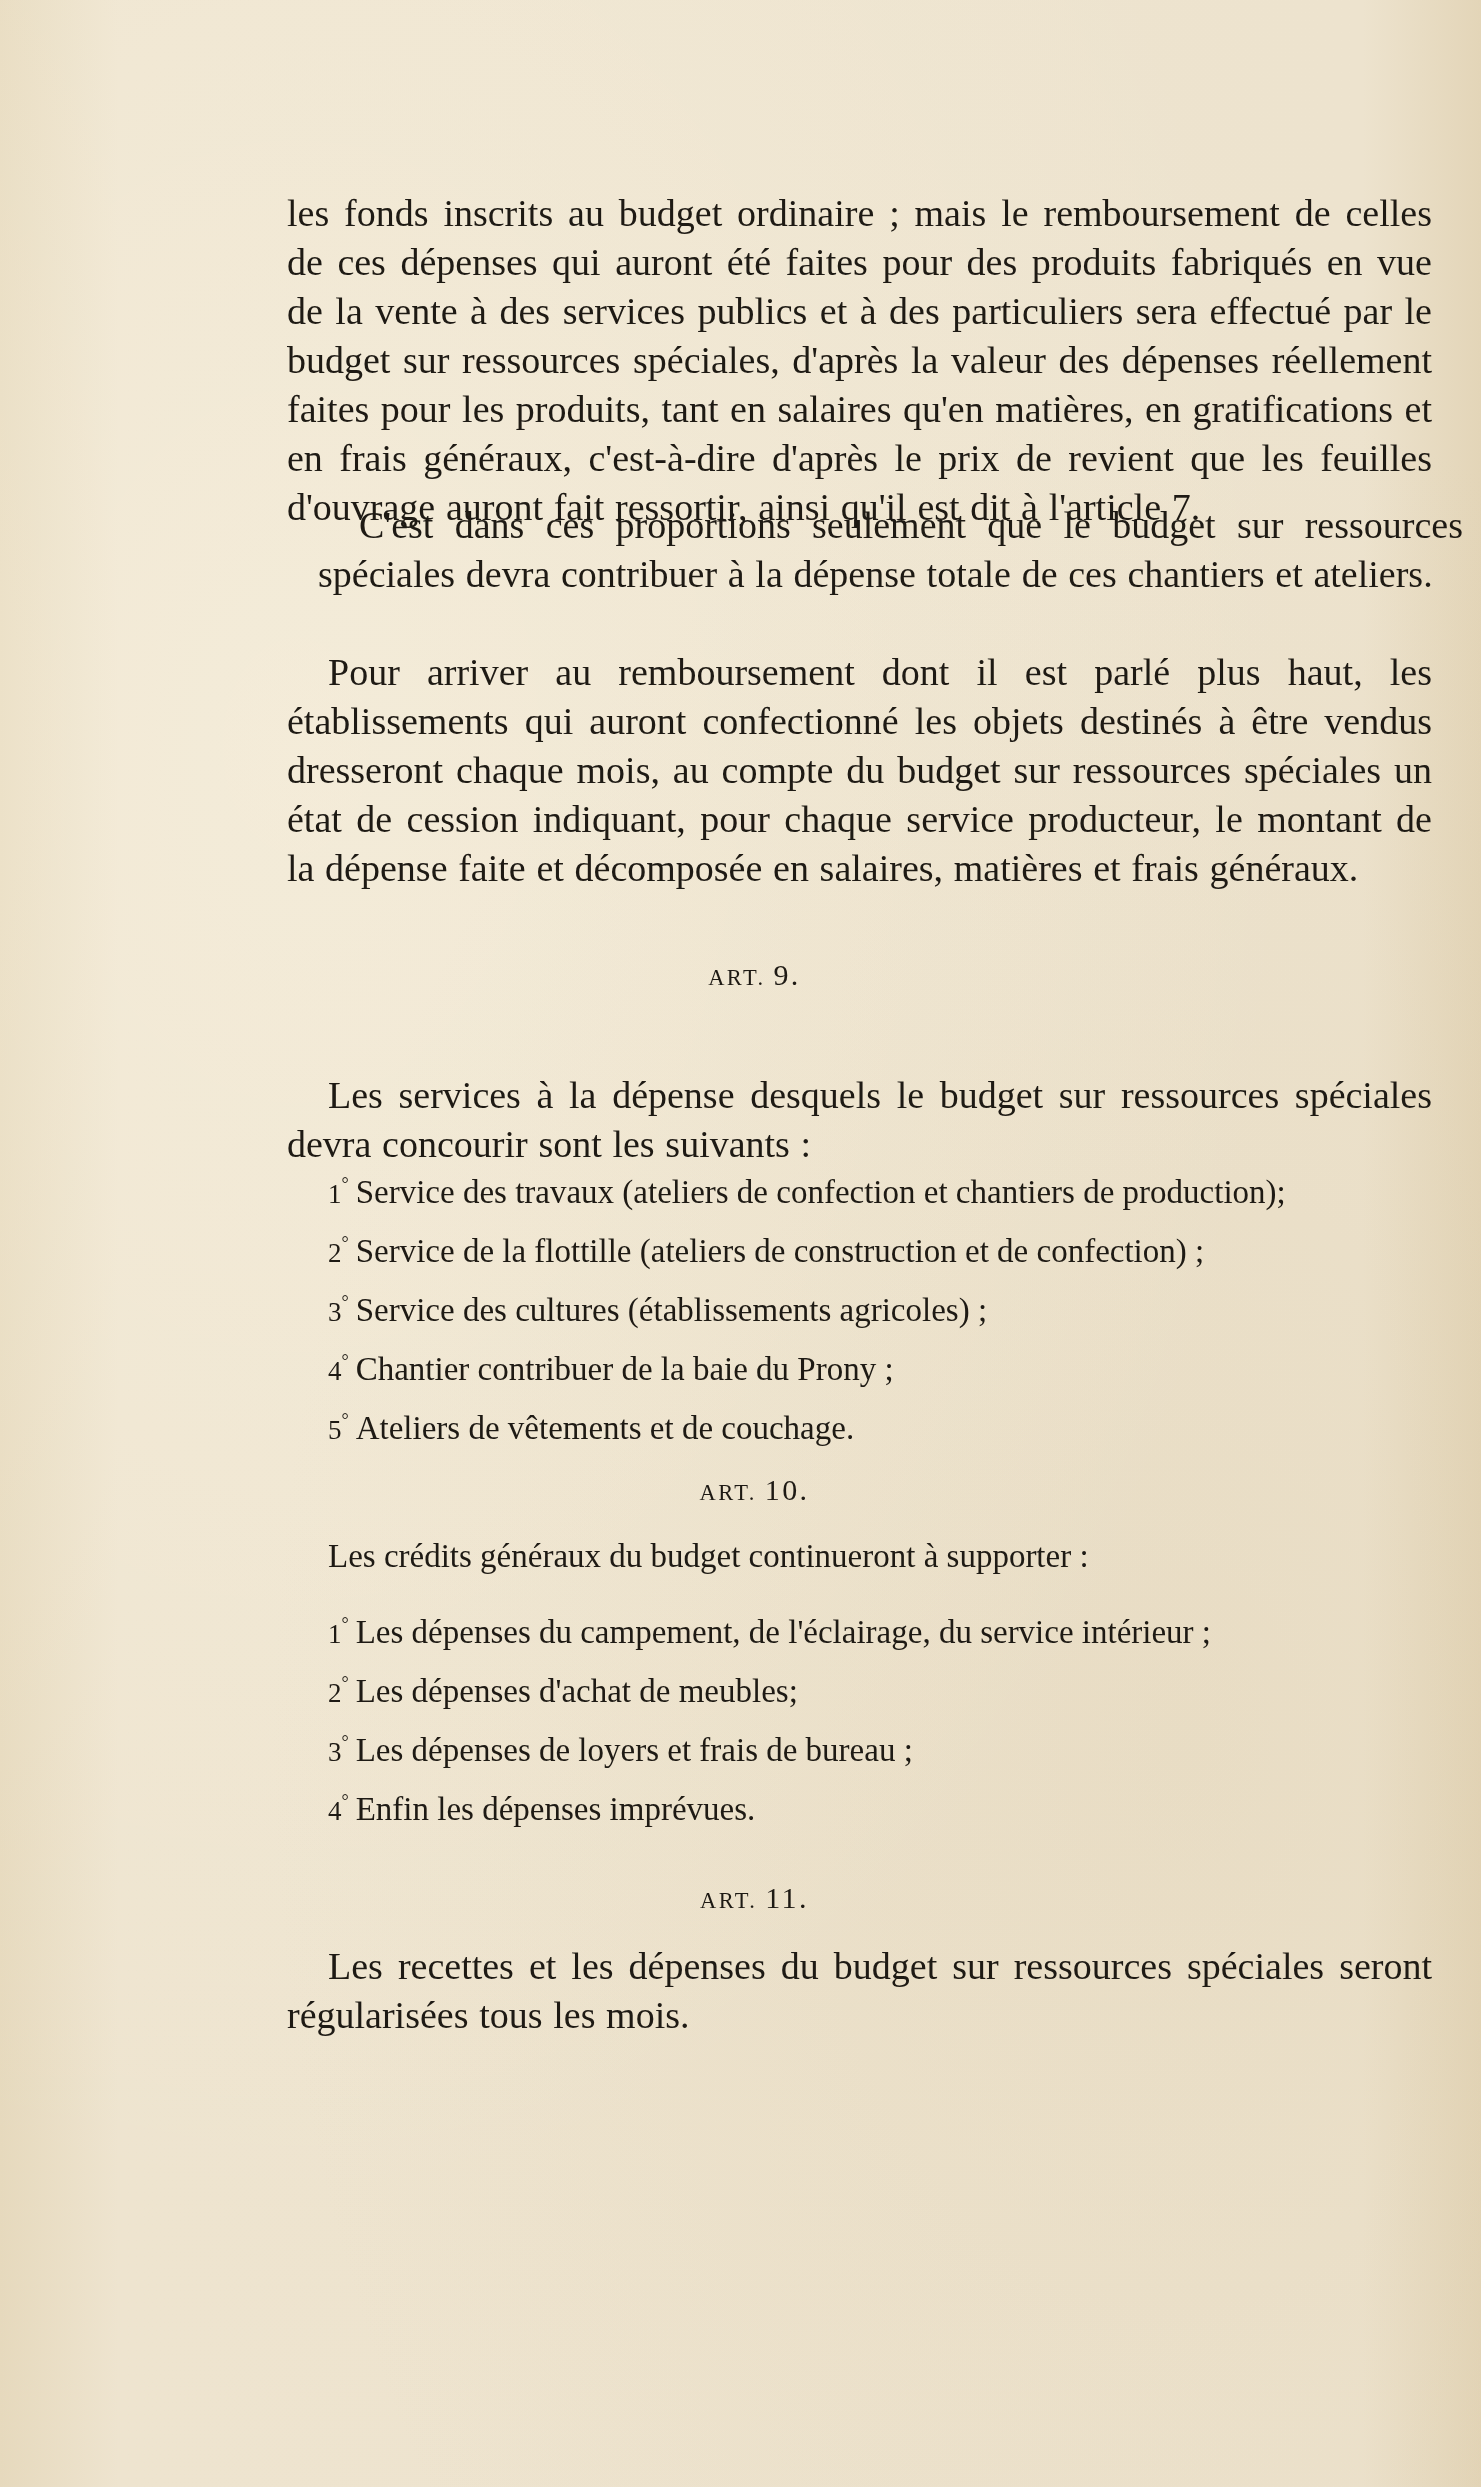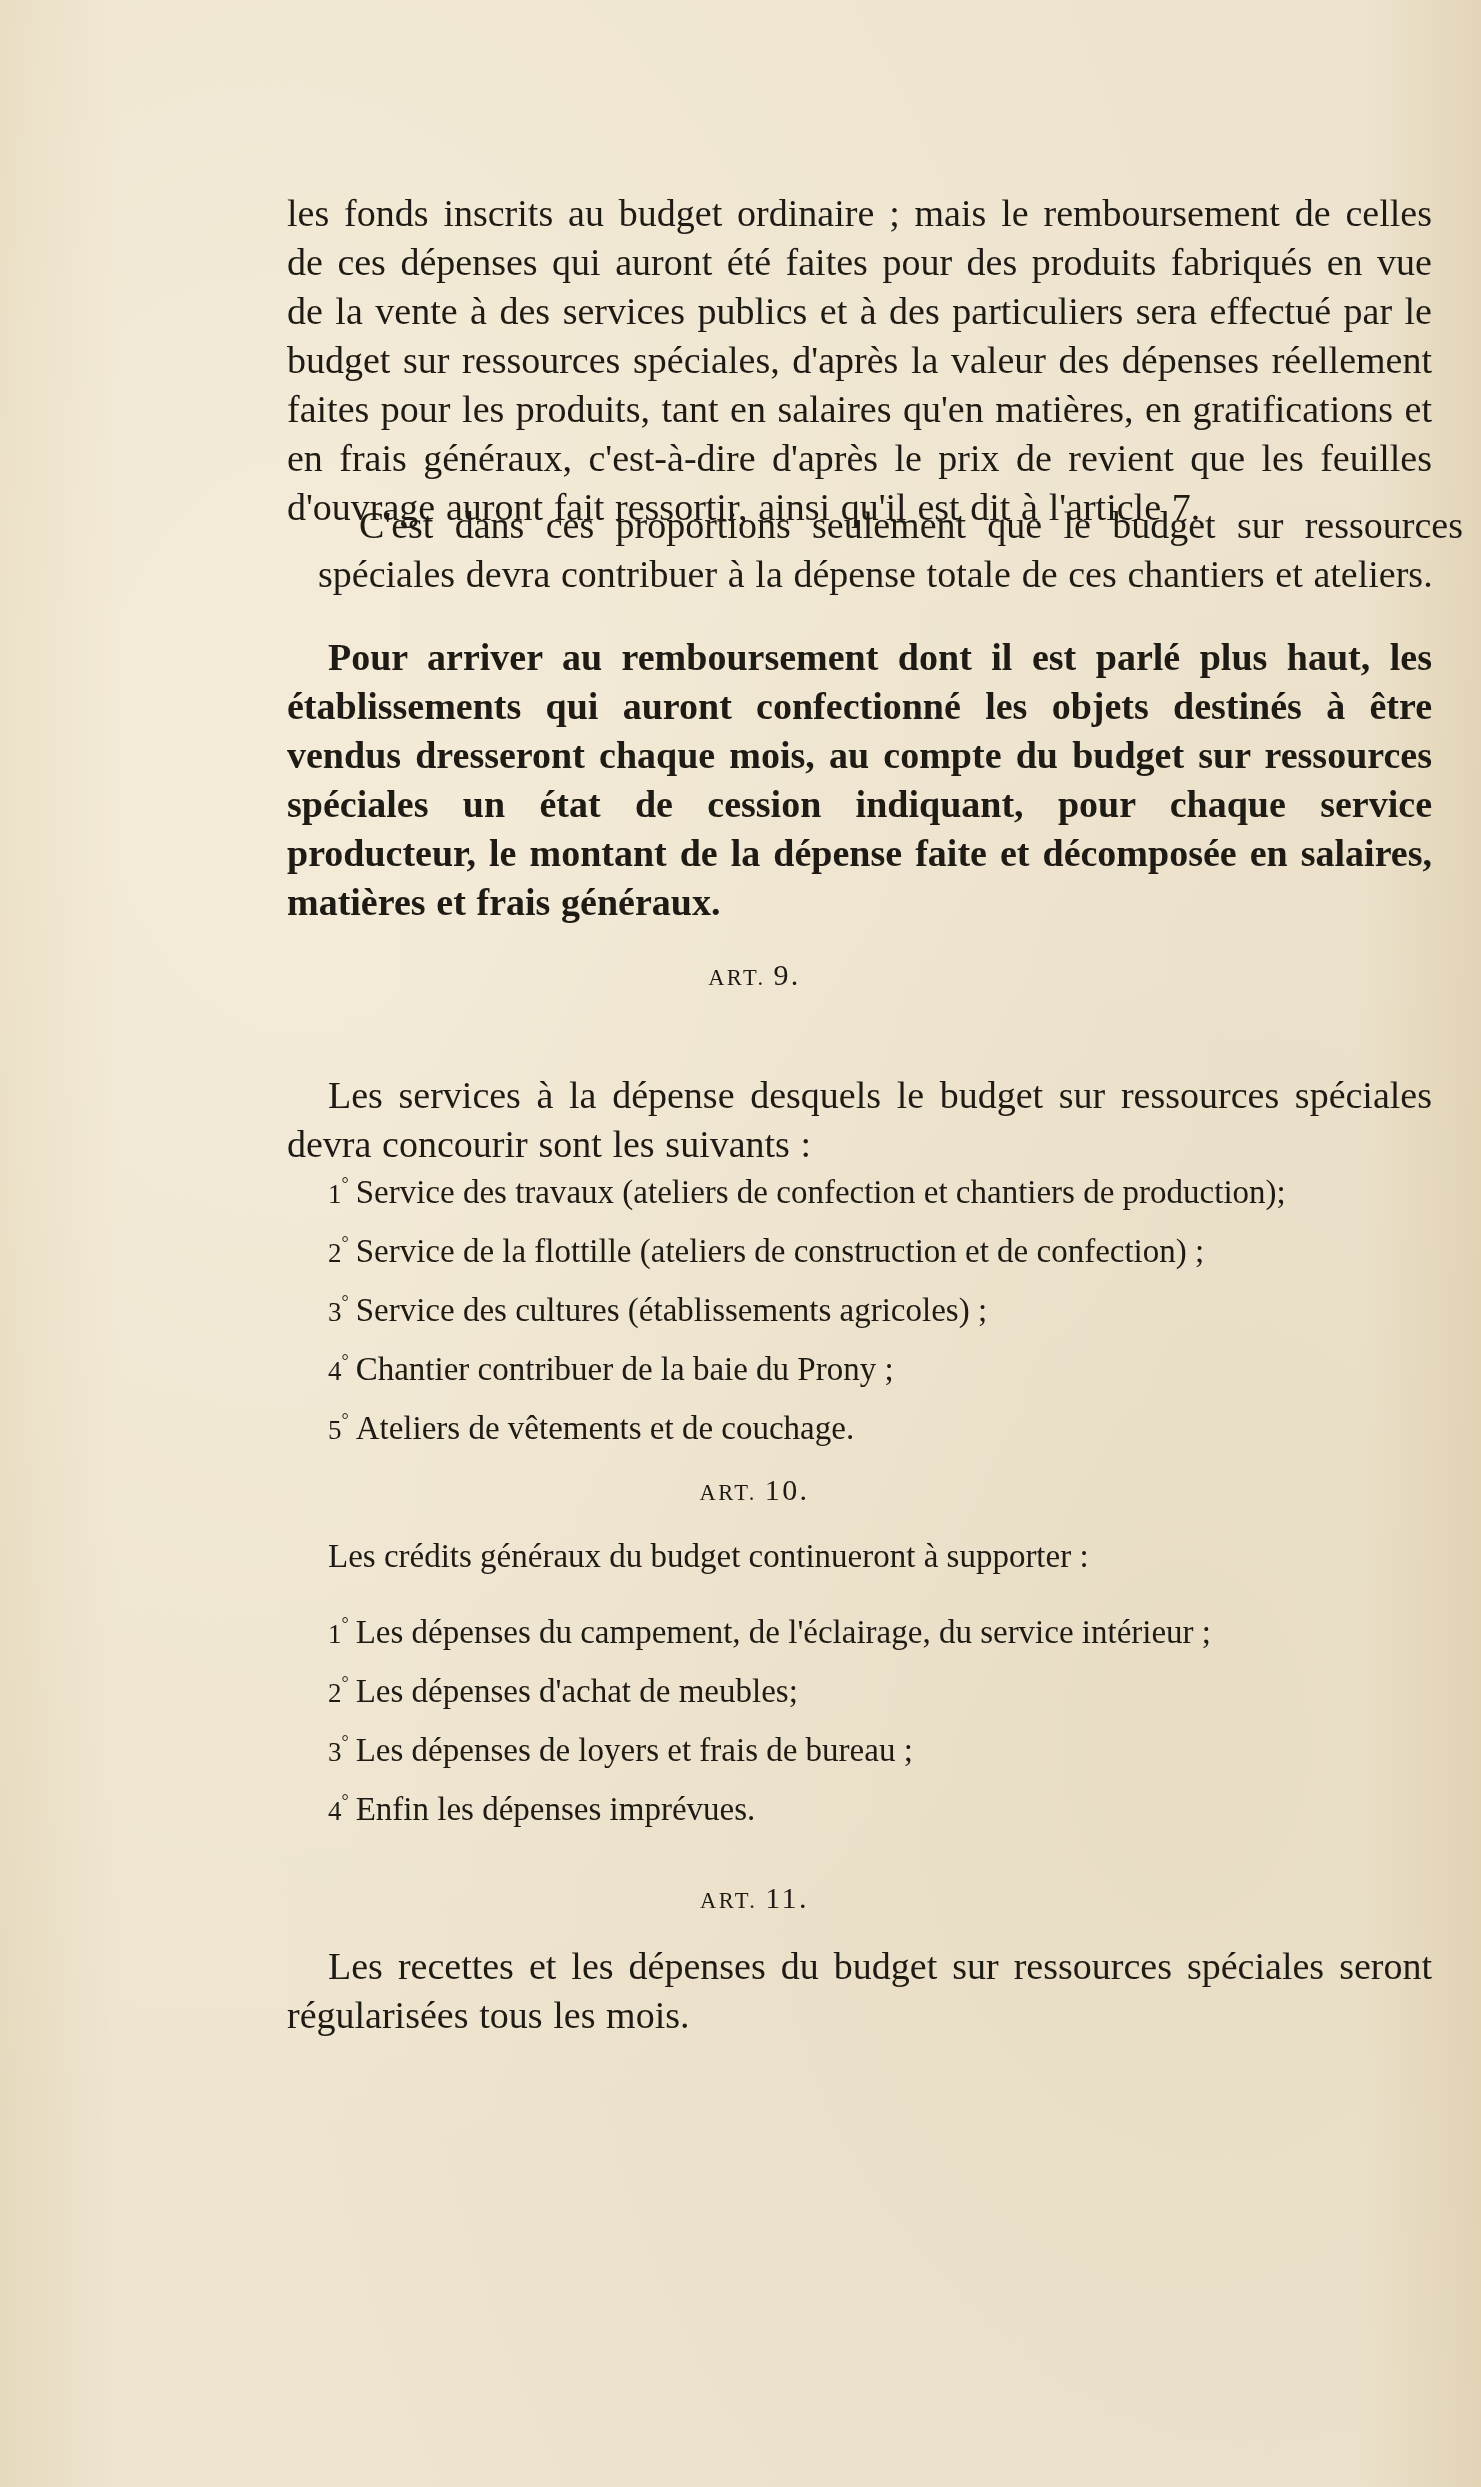--- a/index.html
+++ b/index.html
@@ -41,21 +41,21 @@
 
 <div class="page">
 
 
   <div class="text-block" style="top: 189px;">
     <p class="para first">les fonds inscrits au budget ordinaire ; mais le remboursement de celles de ces dépenses qui auront été faites pour des produits fabriqués en vue de la vente à des services publics et à des particuliers sera effectué par le budget sur ressources spéciales, d'après la valeur des dépenses réellement faites pour les produits, tant en salaires qu'en matières, en gratifications et en frais généraux, c'est-à-dire d'après le prix de revient que les feuilles d'ouvrage auront fait ressortir, ainsi qu'il est dit à l'article 7.</p>
   </div>
   <div class="text-block" style="top: 501px; margin-left: 31px;">
     <p class="para">C'est dans ces proportions seulement que le budget sur ressources spéciales devra contribuer à la dépense totale de ces chantiers et ateliers.</p>
   </div>
-  <div class="text-block" style="top: 633px; font-weight: bold;">
+  <div class="text-block" style="top: 648px;">
     <p class="para">Pour arriver au remboursement dont il est parlé plus haut, les établissements qui auront confectionné les objets destinés à être vendus dresseront chaque mois, au compte du budget sur ressources spéciales un état de cession indiquant, pour chaque service producteur, le montant de la dépense faite et décomposée en salaires, matières et frais généraux.</p>
   </div>
 
   <div class="art-heading" style="top: 958px;">
     <span>ART.</span>
     <span class="num">9.</span>
   </div>
   <div class="text-block" style="top: 1071px;">
     <p class="para">Les services à la dépense desquels le budget sur ressources spéciales devra concourir sont les suivants :</p>
   </div>

